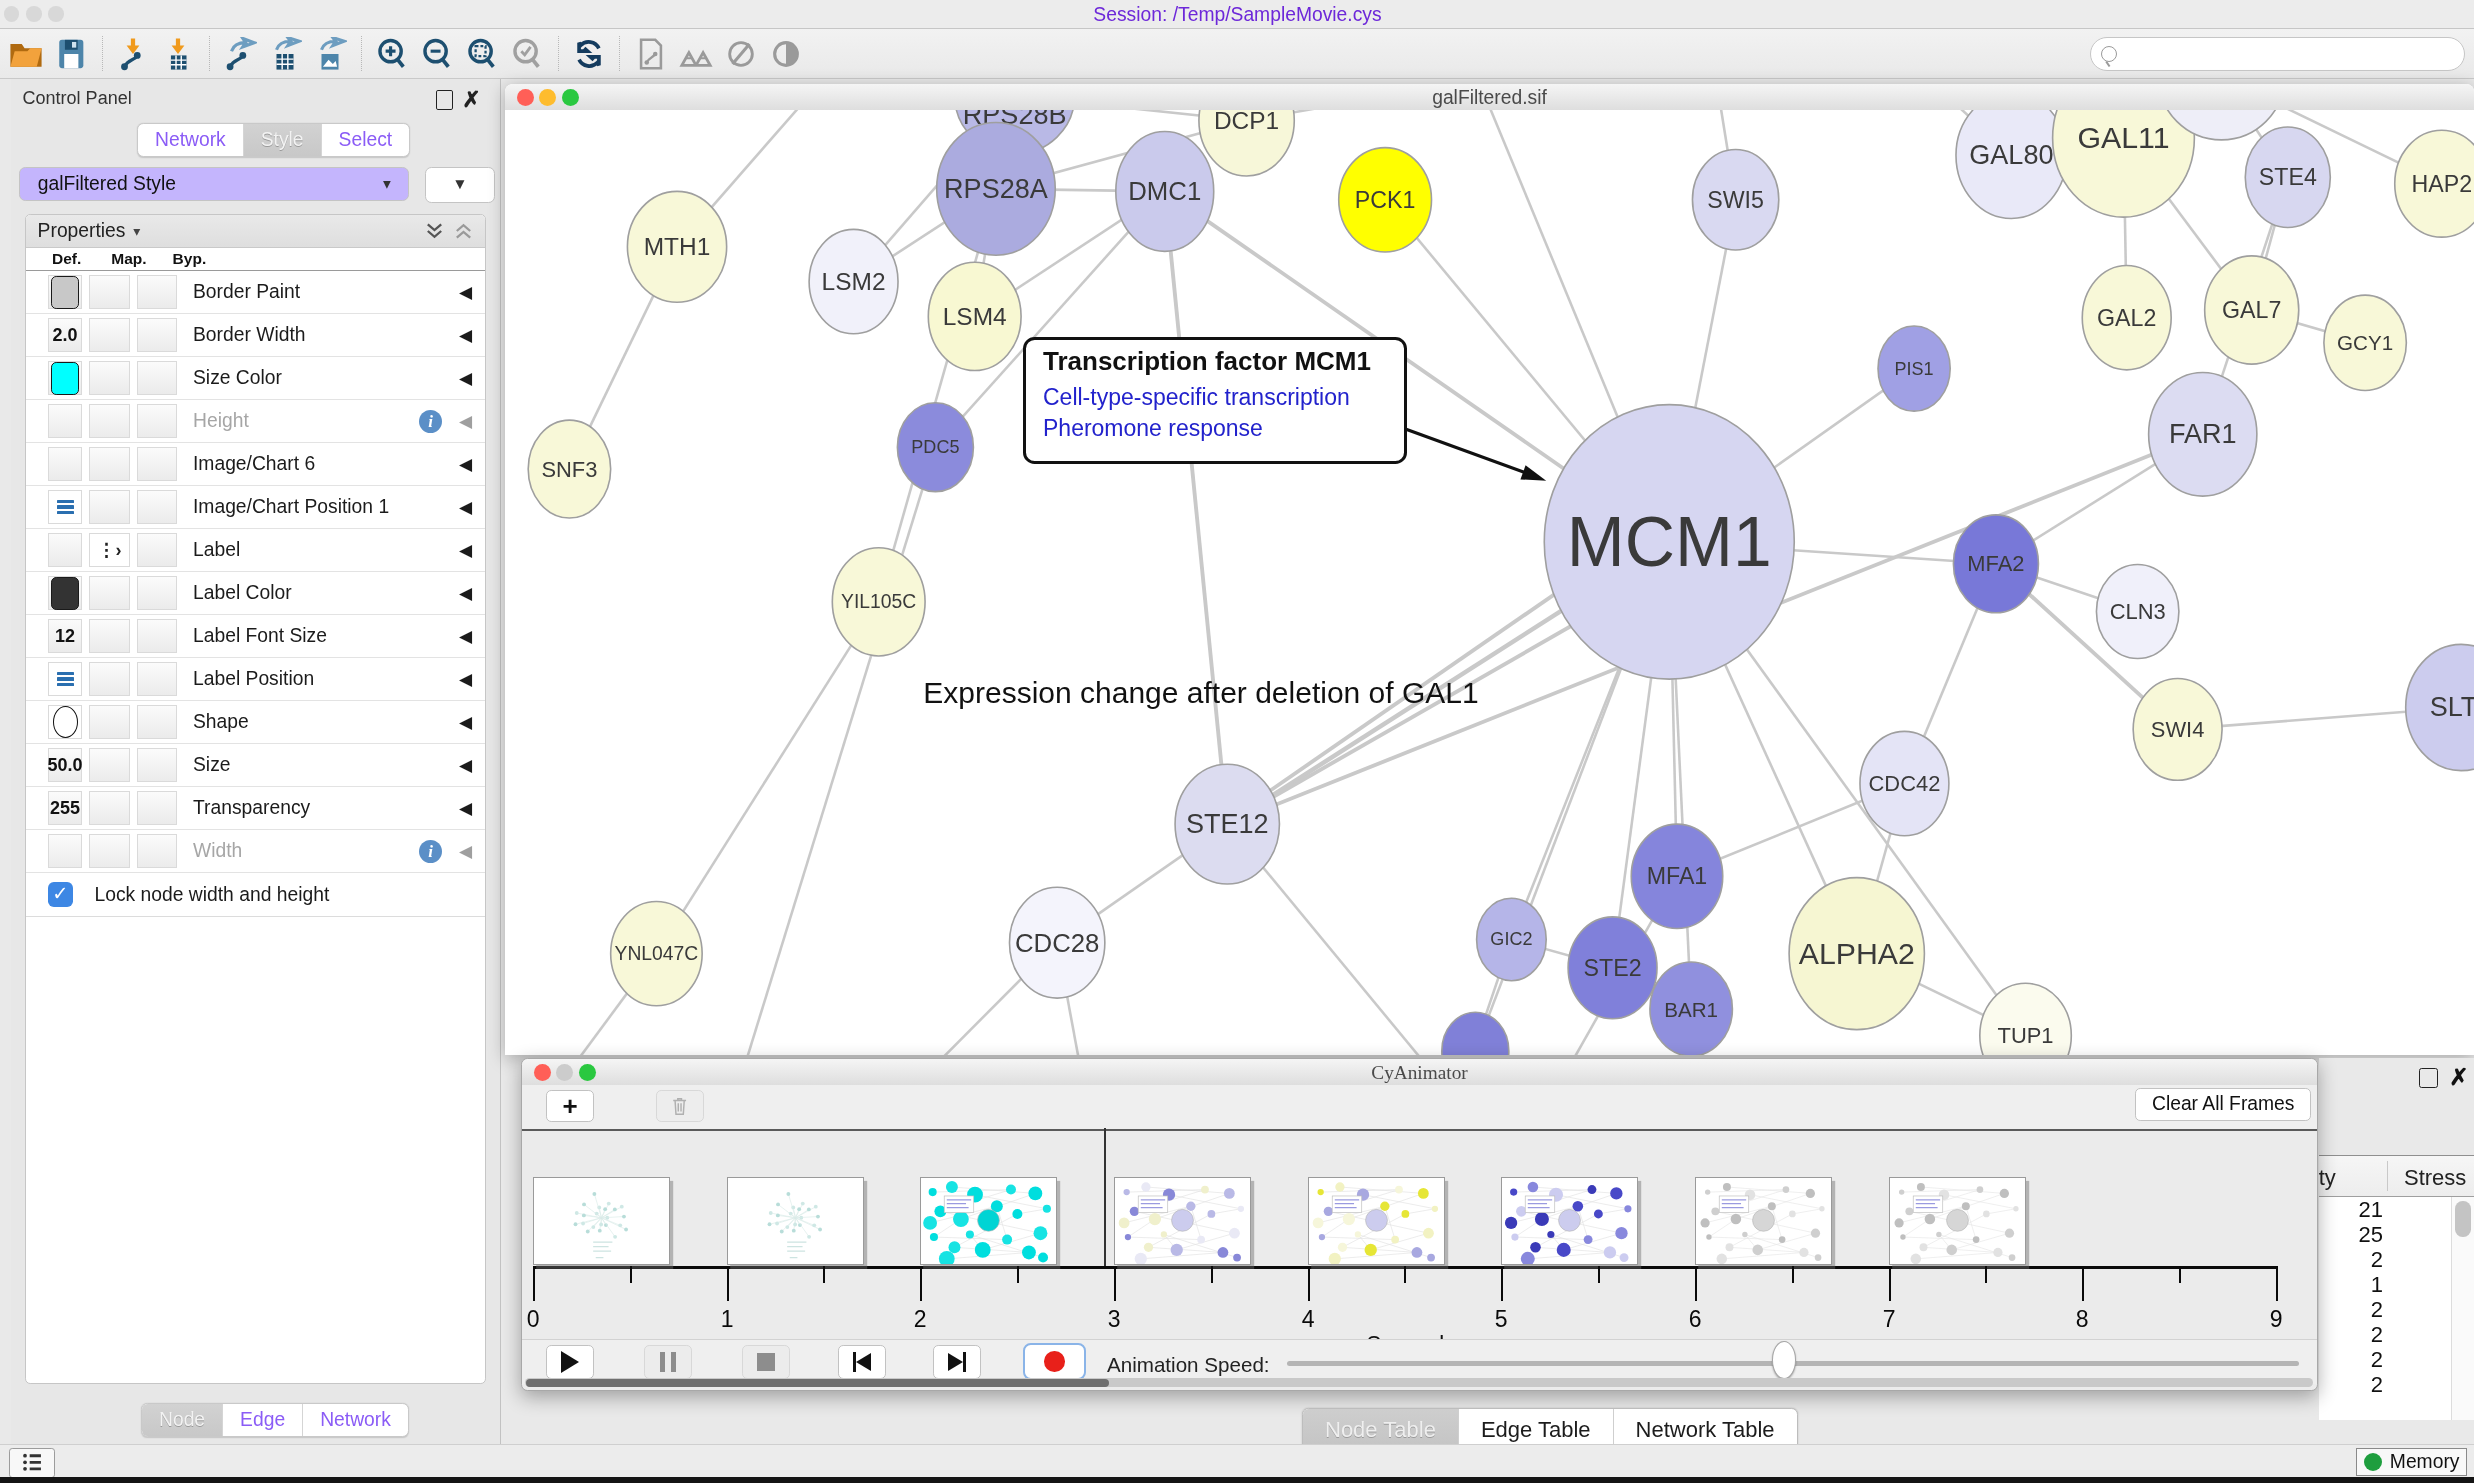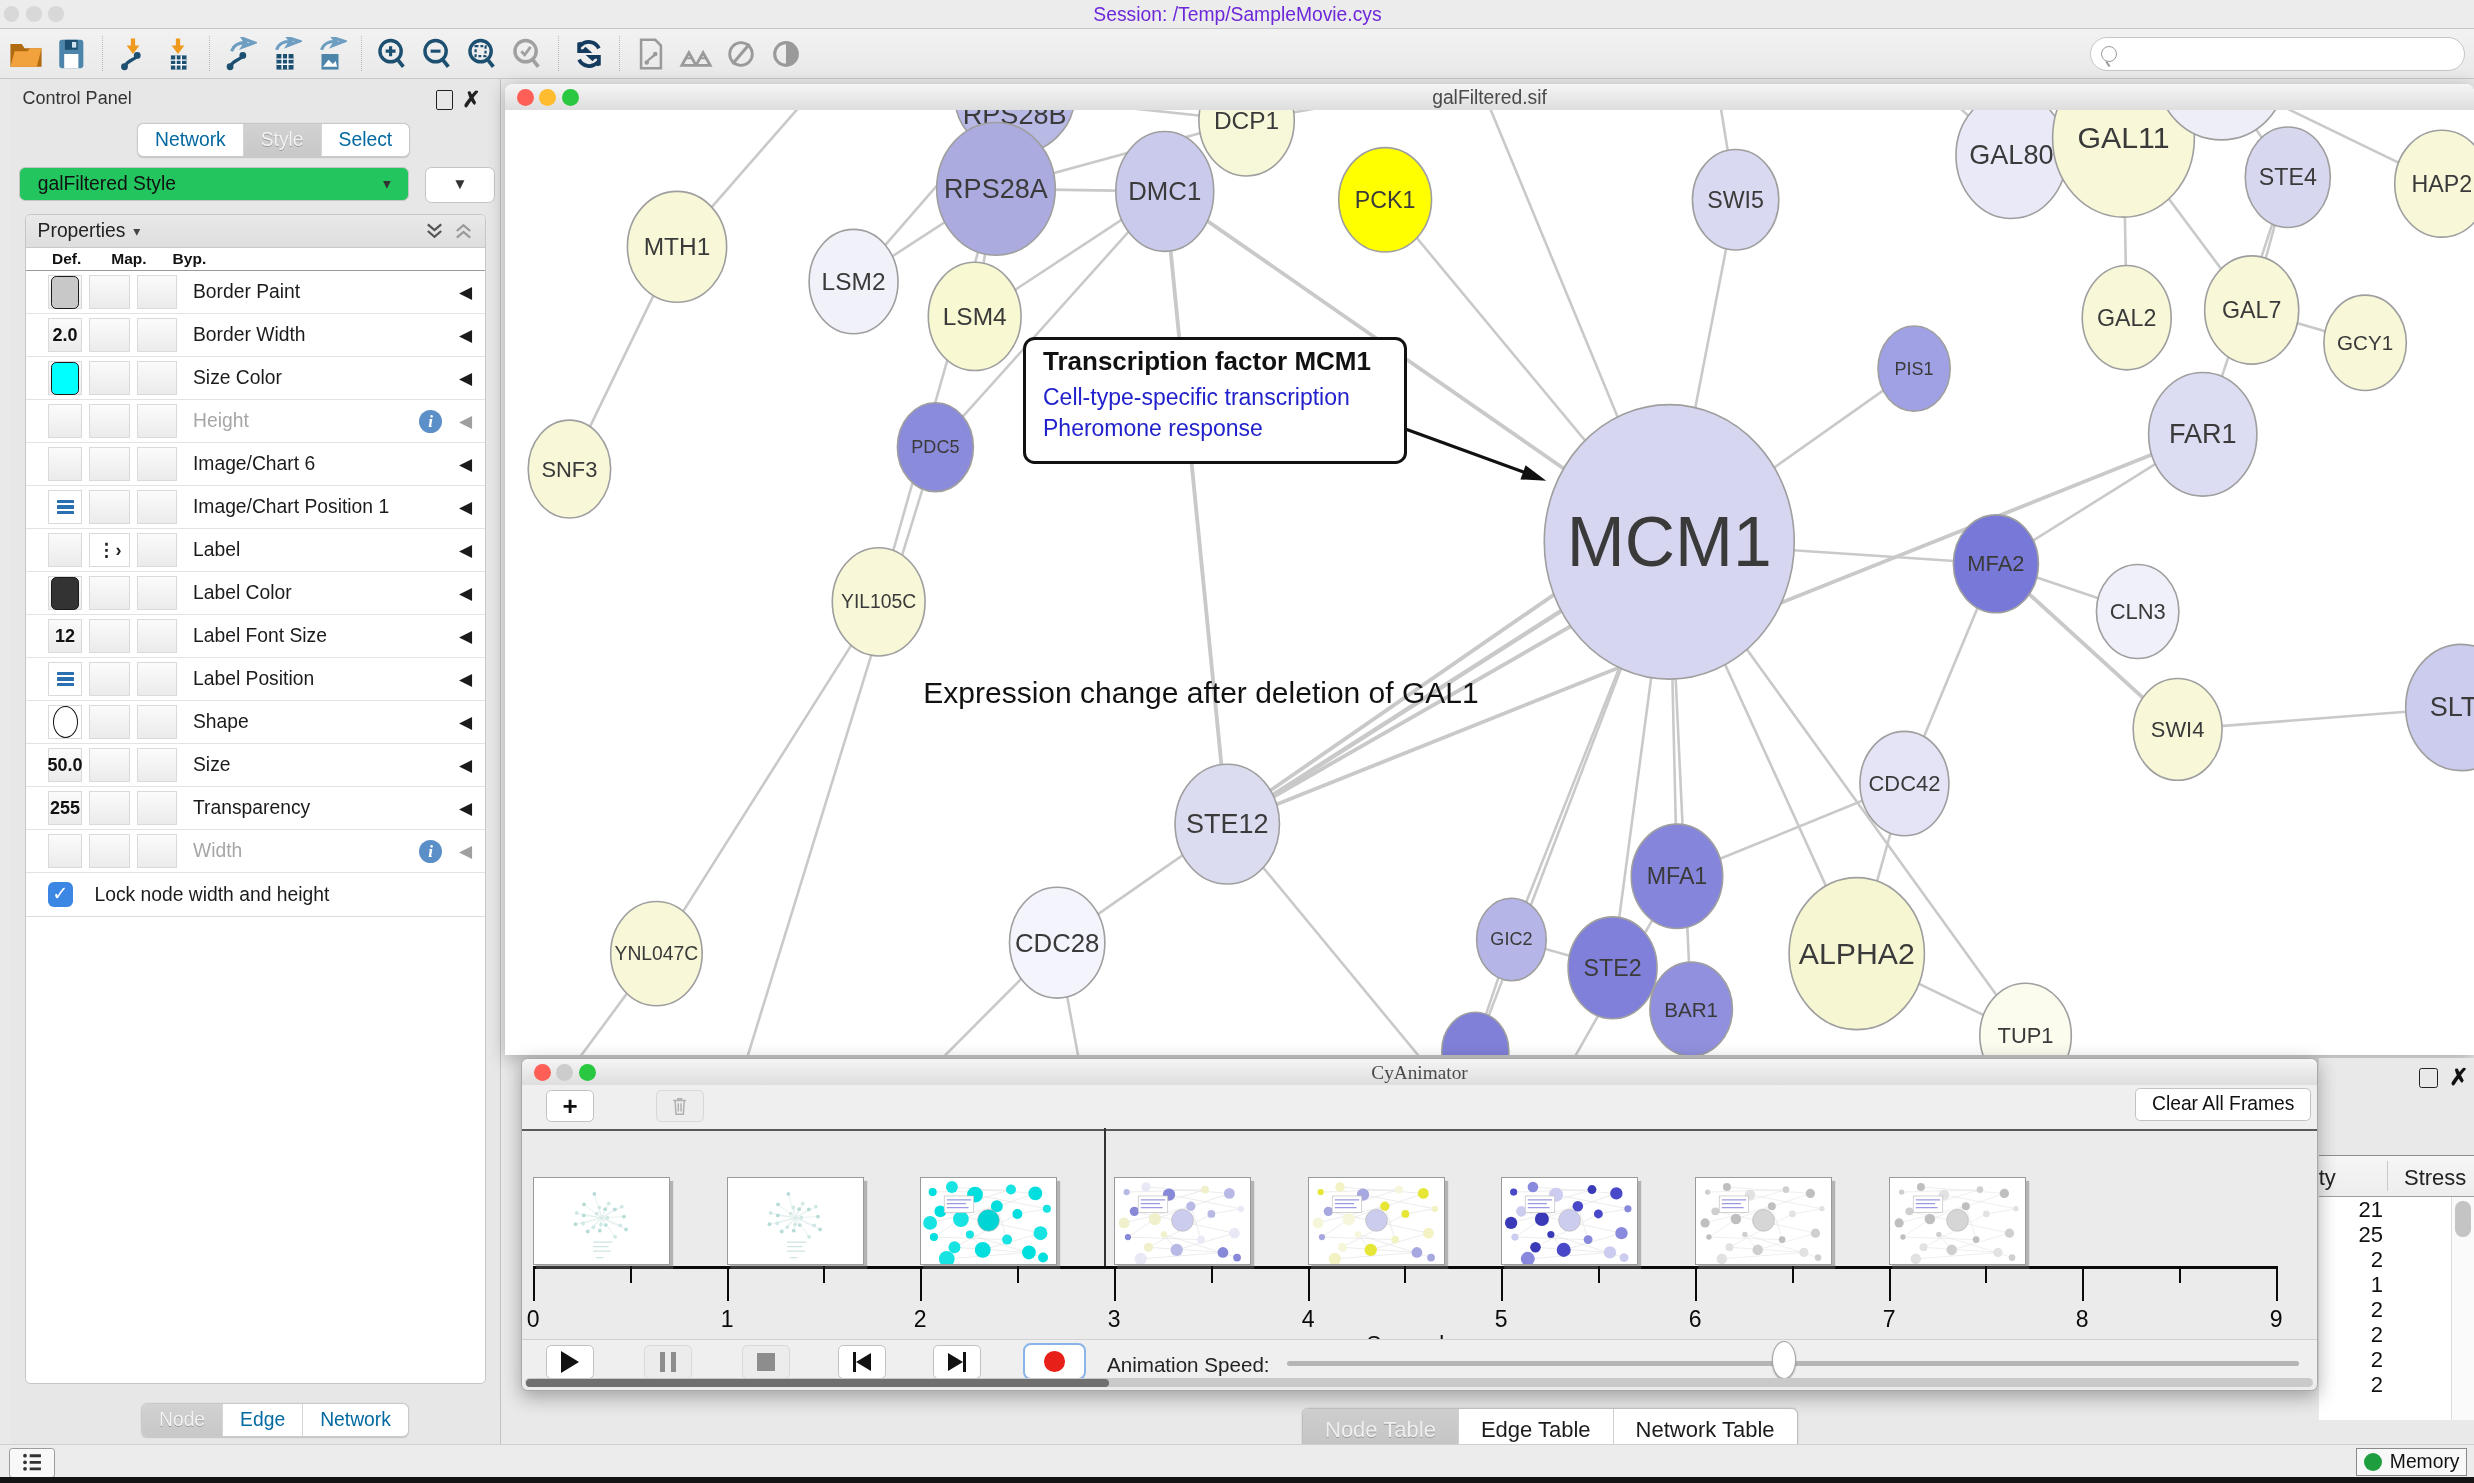--- a/index.html
+++ b/index.html
@@ -16,25 +16,25 @@
   .searchbox{position:absolute;right:10.3px;top:8.4px;width:375px;height:34px;background:#fff;border:1.3px solid #c6c6c6;border-radius:17px;display:flex;align-items:center;padding-left:10.3px;box-sizing:border-box;}
   .mag{width:14px;height:14px;border:1.9px solid #9a9a9a;border-radius:50%;position:relative;}
   .mag:after{content:"";position:absolute;left:4.5px;top:14px;width:1.9px;height:6.4px;background:#9a9a9a;transform:rotate(-35deg);}
   
   .cpanel{position:absolute;left:11px;top:79px;width:490px;height:1365px;background:#e7e7e7;border-right:1.3px solid #c2c2c2;box-sizing:border-box;}
   .cp-title{position:absolute;left:11.6px;top:9px;font-size:18px;color:#333;}
   .cp-win-icons{position:absolute;right:9px;top:7.7px;font-size:19.3px;color:#222;letter-spacing:10.3px;}
   .cp-float{display:inline-block;width:15.5px;height:18px;border:1.9px solid #222;border-radius:1.9px;vertical-align:middle;margin-right:9px;}
   .cp-close{font-weight:bold;font-size:22px;vertical-align:middle;}
   .seg{position:absolute;display:flex;background:#fff;border:0.6px solid #c9c9c9;border-radius:6.4px;overflow:hidden;box-shadow:0 0.6px 1.3px rgba(0,0,0,.15);}
-  .seg .sgi{padding:5.2px 17px;font-size:19.3px;color:#0369a1;border-right:0.6px solid #d5d5d5;white-space:nowrap;}
+  .seg .sgi{padding:5.2px 17px;font-size:19.3px;color:#8b5cf6;border-right:0.6px solid #d5d5d5;white-space:nowrap;}
   .seg .sgi:last-child{border-right:none;}
   .seg .sgi.sel{background:linear-gradient(#d2d2d2,#c8c8c8);color:#f3f3f3;text-shadow:0 0.6px 0.6px #999;}
   .cp-tabs{left:126px;top:44px;}
-  .styledrop{position:absolute;left:7.7px;top:88px;width:390px;height:34px;background:#22c55e;border:1.3px solid #c4c4c4;border-radius:6.4px;display:flex;align-items:center;font-size:19.3px;color:#111;padding-left:18px;box-sizing:border-box;}
+  .styledrop{position:absolute;left:7.7px;top:88px;width:390px;height:34px;background:#c4b5fd;border:1.3px solid #c4c4c4;border-radius:6.4px;display:flex;align-items:center;font-size:19.3px;color:#111;padding-left:18px;box-sizing:border-box;}
   .styledrop .dcaret{position:absolute;right:17px;color:#333;font-size:15.5px;}
   .dropbtn{position:absolute;left:414px;top:88px;width:68px;height:34px;background:#fff;border:1.3px solid #c4c4c4;border-radius:6.4px;text-align:center;font-size:15.5px;color:#333;line-height:32px;}
   .props{position:absolute;left:14px;top:135px;width:461px;height:1170px;background:#fff;border:1.3px solid #c6c6c6;border-radius:5.2px;box-sizing:border-box;overflow:hidden;}
   .props-head{height:32px;background:linear-gradient(#e9e9e9,#dedede);border-bottom:0.6px solid #c9c9c9;display:flex;align-items:center;padding-left:11.6px;font-size:19.3px;color:#222;position:relative;}
   .props-head .ph-caret{font-size:14px;margin-left:7.7px;color:#444;}
   .props-head .ph-icons{position:absolute;right:10.3px;top:5.2px;}
   .colhdr{height:22px;display:flex;align-items:center;font-size:15.5px;font-weight:bold;color:#111;border-bottom:1.3px solid #9a9a9a;}
   .colhdr span{display:inline-block;}
   .ch-def{margin-left:26px;}.ch-map{margin-left:30px;}.ch-byp{margin-left:26px;}
   .prow{display:flex;align-items:center;height:43px;border-bottom:0.6px solid #e3e3e3;position:relative;padding-left:22px;box-sizing:border-box;}

